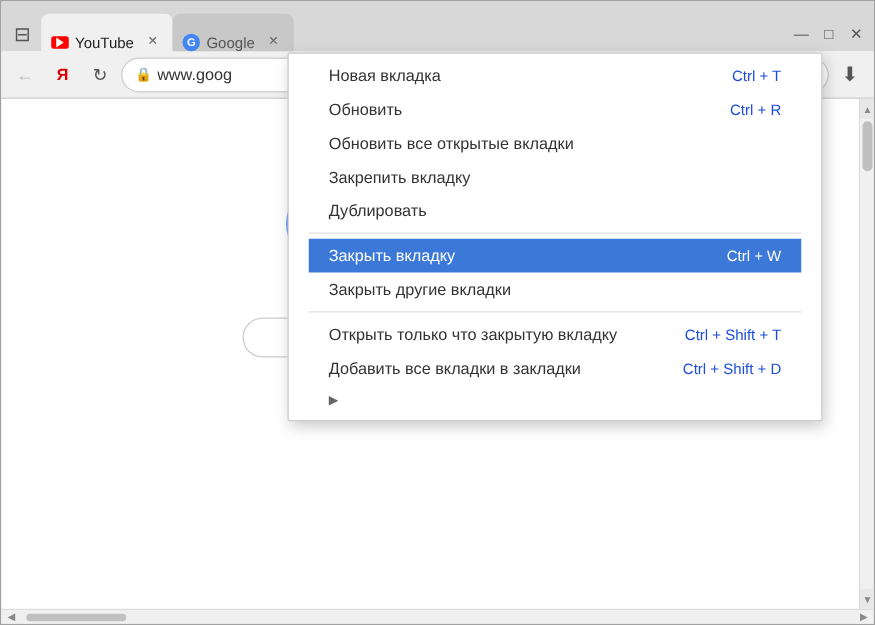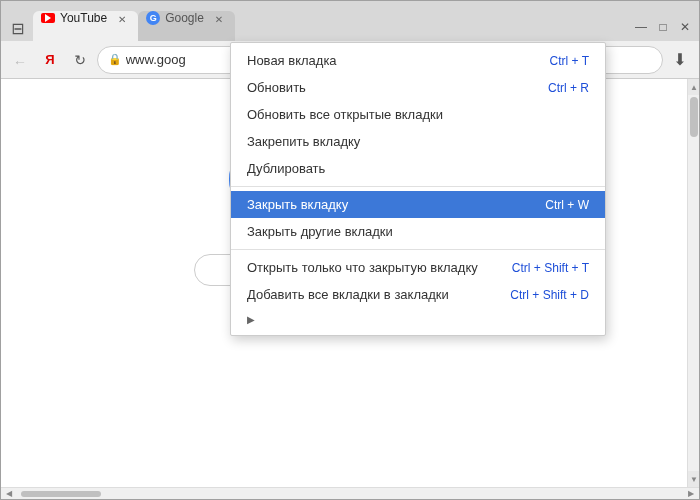--- a/index.html
+++ b/index.html
@@ -26,21 +26,21 @@
       display: flex;
       align-items: flex-end;
       background: #d8d8d8;
       padding: 6px 4px 0 4px;
       height: 40px;
       min-height: 40px;
     }
 
     .tab {
       display: flex;
-      align-items: flex-start;
+      align-items: flex-end;
       padding: 0 8px;
       height: 30px;
       border-radius: 6px 6px 0 0;
       font-size: 12px;
       color: #444;
       gap: 5px;
       max-width: 180px;
       position: relative;
     }
 
@@ -270,27 +270,27 @@
       background: #c0c0c0;
       border-radius: 3px;
       margin: 0 4px;
     }
 
     
     .context-menu {
       position: absolute;
       top: 42px;
       left: 230px;
-      width: 376px;
+      width: 428px;
       background: white;
       border: 1px solid #ccc;
       box-shadow: 2px 4px 12px rgba(0,0,0,0.2);
       z-index: 1000;
       border-radius: 2px;
-      padding: 4px 0;
+      padding: 4px 16px;
     }
 
     .menu-item {
       display: flex;
       align-items: center;
       justify-content: space-between;
       padding: 6px 16px;
       font-size: 13px;
       color: #333;
       cursor: pointer;

